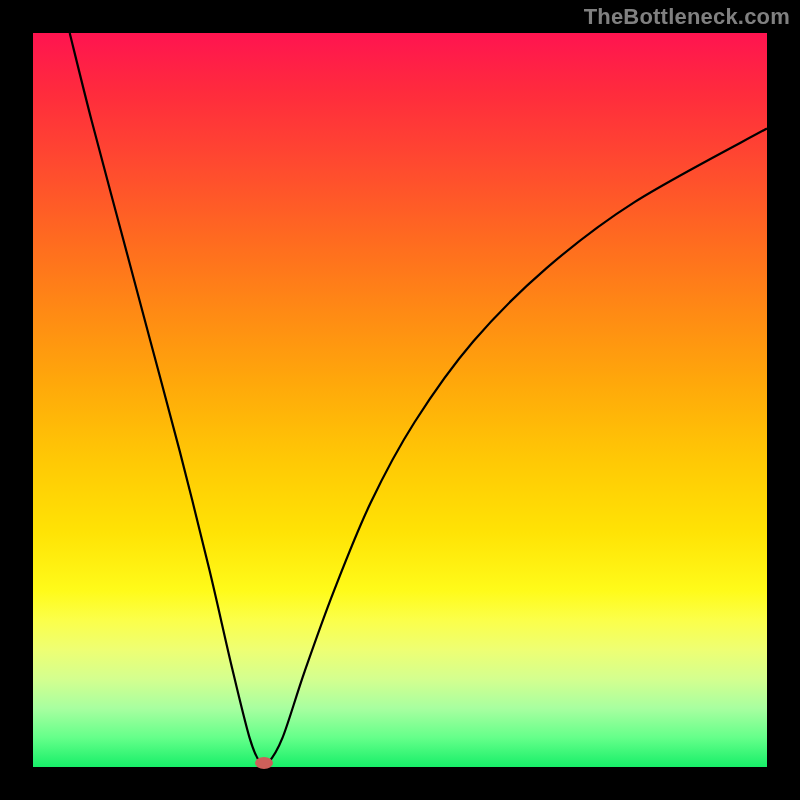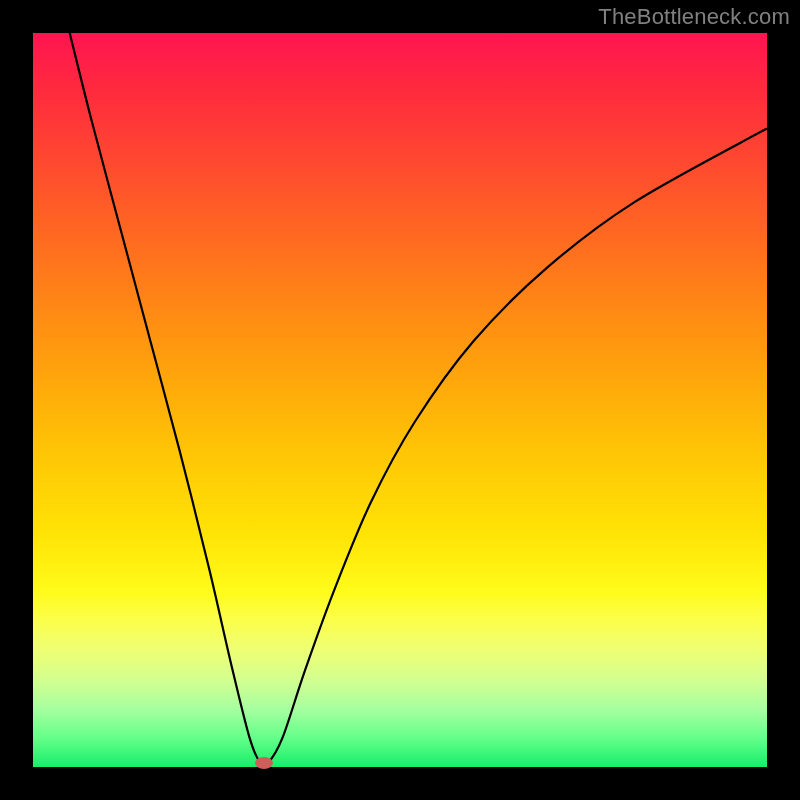--- a/index.html
+++ b/index.html
@@ -16,21 +16,21 @@
     width: 800px;
     height: 800px;
     background: #000;
   }
   .watermark {
     position: absolute;
     top: 4px;
     right: 10px;
     color: #808080;
     font-size: 22px;
-    font-weight: 400;
+    font-weight: 700;
     letter-spacing: 0.2px;
     z-index: 10;
   }
   .plot-area {
     position: absolute;
     left: 33px;
     top: 33px;
     width: 734px;
     height: 734px;
     background: linear-gradient(to bottom,

